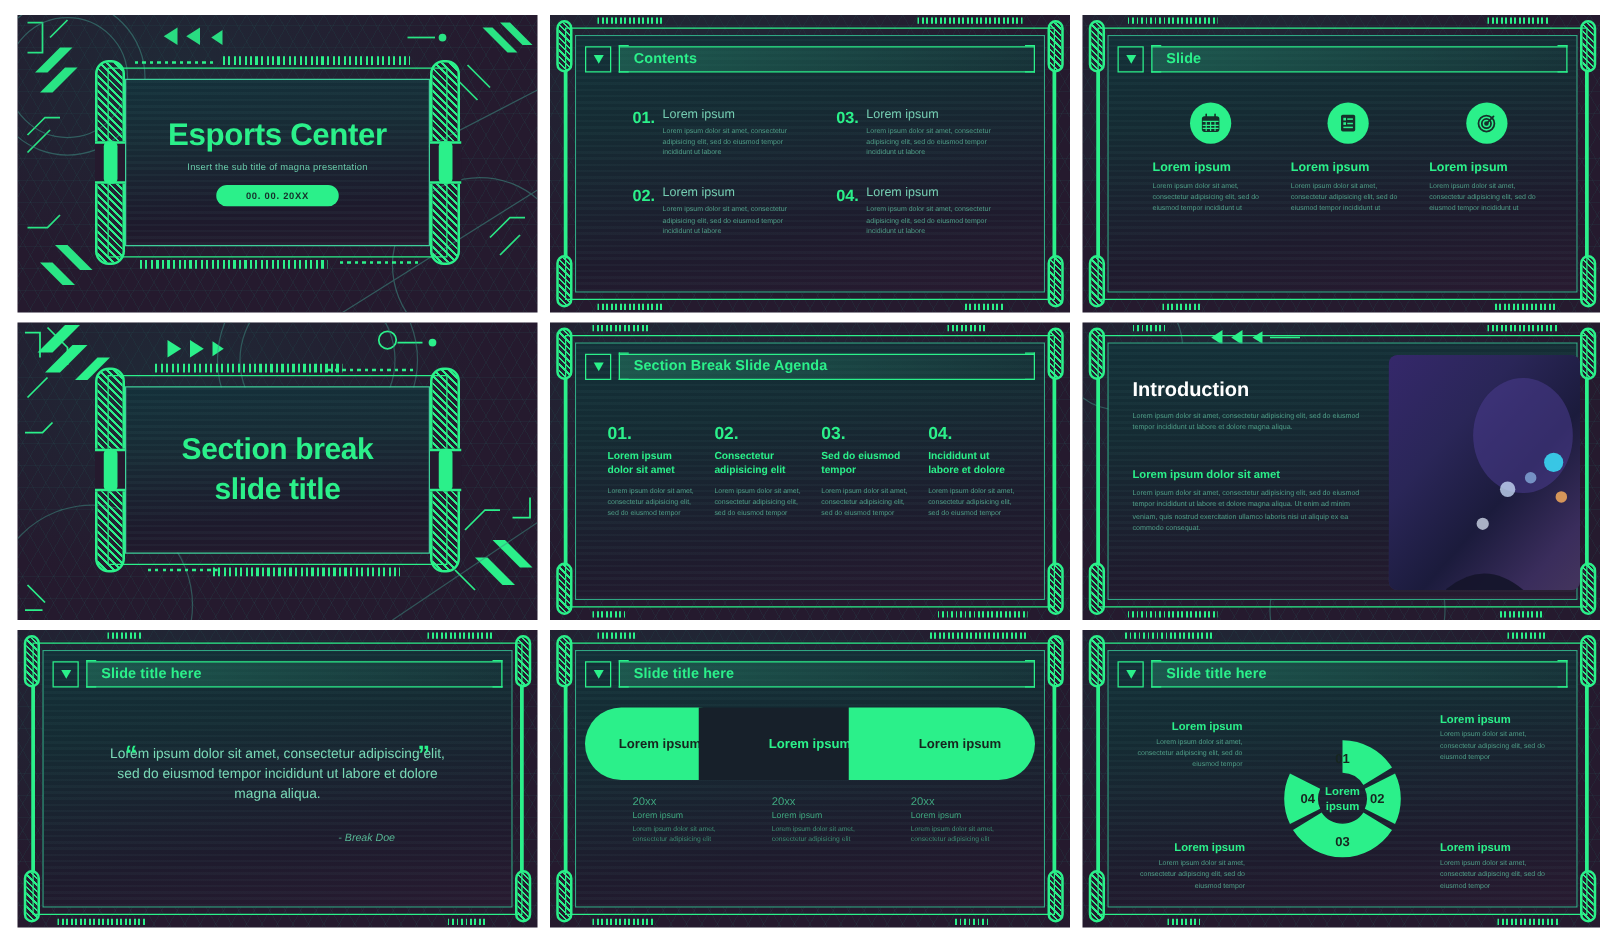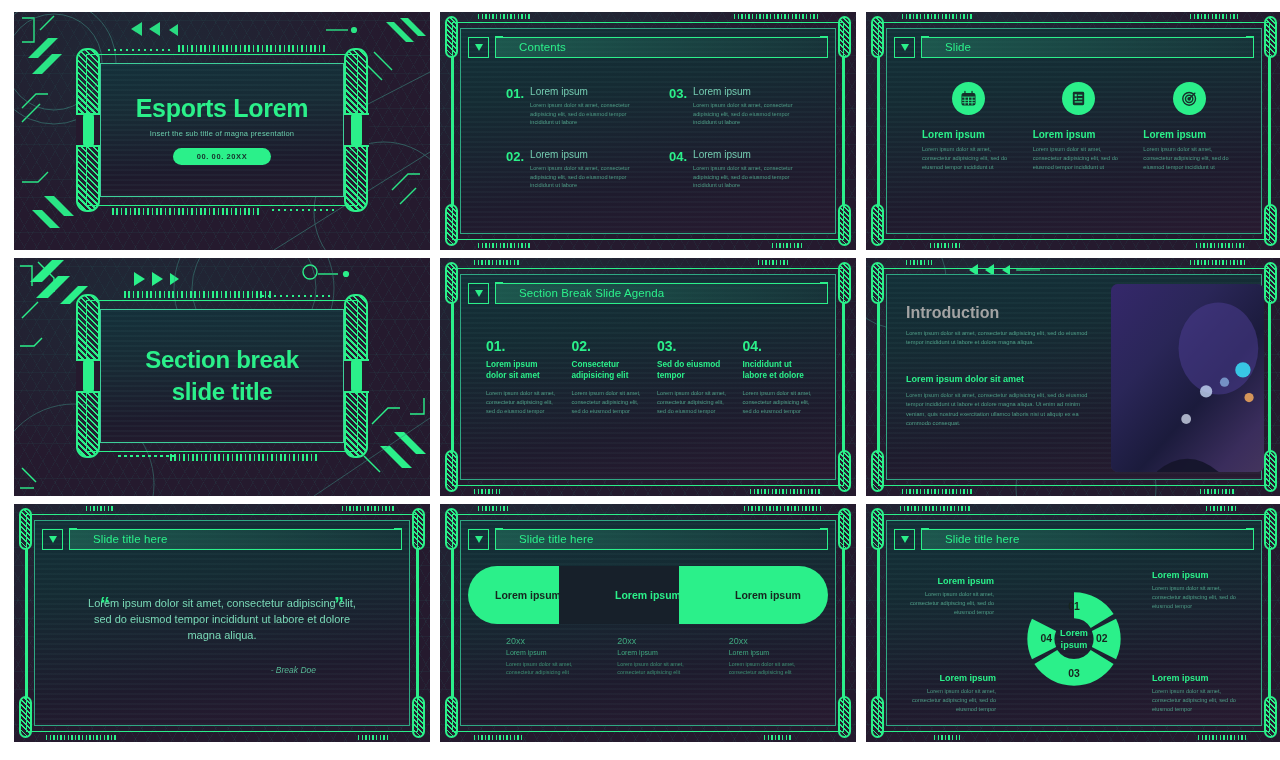--- a/index.html
+++ b/index.html
@@ -142,21 +142,21 @@
     background:linear-gradient(90deg, rgba(36,120,96,.55), rgba(30,70,70,.25));
     border-top:1.2px solid #2bf08a; border-bottom:1.2px solid #2bf08a;
   }
   .hdr-bar::before,.hdr-bar::after{
     content:""; position:absolute; top:-1.2px; bottom:-1.2px; width:7px;
     border:1.2px solid #2bf08a;
   }
   .hdr-bar::before{ left:0; border-right:none; }
   .hdr-bar::after{ right:0; border-left:none; }
   .hdr-bar .txt{
-    font-size:11.5px; font-weight:400; color:#2bf08a; padding-left:24px; letter-spacing:.1px;
+    font-size:11.5px; font-weight:700; color:#2bf08a; padding-left:12px; letter-spacing:.1px;
     position:relative; z-index:2;
   }
 
   .body{ position:absolute; left:26px; right:26px; top:46px; bottom:22px; z-index:7; }
 
   
   .toc{ display:grid; grid-template-columns:1fr 1fr; gap:22px 34px; padding:18px 20px 0 28px; }
   .toc-item{ display:flex; gap:6px; }
   .toc-num{ font-size:13px; font-weight:800; color:#2bf08a; flex:none; }
   .toc-head{ font-size:10px; color:#74ccb1; font-weight:400; margin-bottom:4px; }
@@ -175,21 +175,21 @@
 
   
   .four{ display:grid; grid-template-columns:repeat(4,1fr); gap:14px; padding:24px 4px 0 8px; }
   .f-num{ font-size:14px; font-weight:800; color:#2bf08a; margin-bottom:5px; }
   .f-head{ font-size:8.2px; font-weight:800; color:#2bf08a; line-height:1.35; margin-bottom:8px; }
   .f-desc{ font-size:5.6px; color:#4e9c86; line-height:1.6; }
 
   
   .intro{ display:flex; gap:14px; height:100%; padding:4px 0 0 6px; }
   .intro-l{ flex:1.18; padding-top:16px; }
-  .intro-h1{ font-size:16px; font-weight:800; color:#a3a3a3; margin-bottom:7px; }
+  .intro-h1{ font-size:16px; font-weight:800; color:#ffffff; margin-bottom:7px; }
   .intro-p{ font-size:5.7px; color:#4e9c86; line-height:1.65; }
   .intro-h2{ font-size:9px; font-weight:800; color:#2bf08a; margin:26px 0 7px; }
   .intro-img{
     flex:.95; border-radius:7px; overflow:hidden; position:relative; margin:-4px -8px 0 0;
     background:linear-gradient(160deg,#2b2150 0%,#352a63 22%,#1d1c3c 48%,#2a2352 70%,#3b2f52 100%);
   }
   .intro-img .bk{ position:absolute; inset:0; }
 
   
   .quote{ position:relative; height:100%; display:flex; flex-direction:column;
@@ -274,21 +274,21 @@
       <div class="dots t"></div>
       <div class="dots b"></div>
       <div class="pillar l">
           <div class="notch"></div>
         </div>
       <div class="pillar r">
           <div class="notch"></div>
         </div>
       <div class="inner">
         <div class="scan"></div>
-        <div class="t-title">Esports Lorem</div>
+        <div class="t-title">Esports Center</div>
         <div class="t-sub">Insert the sub title of magna presentation</div>
         <div class="t-date">00. 00. 20XX</div>
       </div>
     </div>
   </div>
 
   <div class="slide">
     <div class="cframe">
       <div class="edge"></div>
       <div class="edge2"></div>

